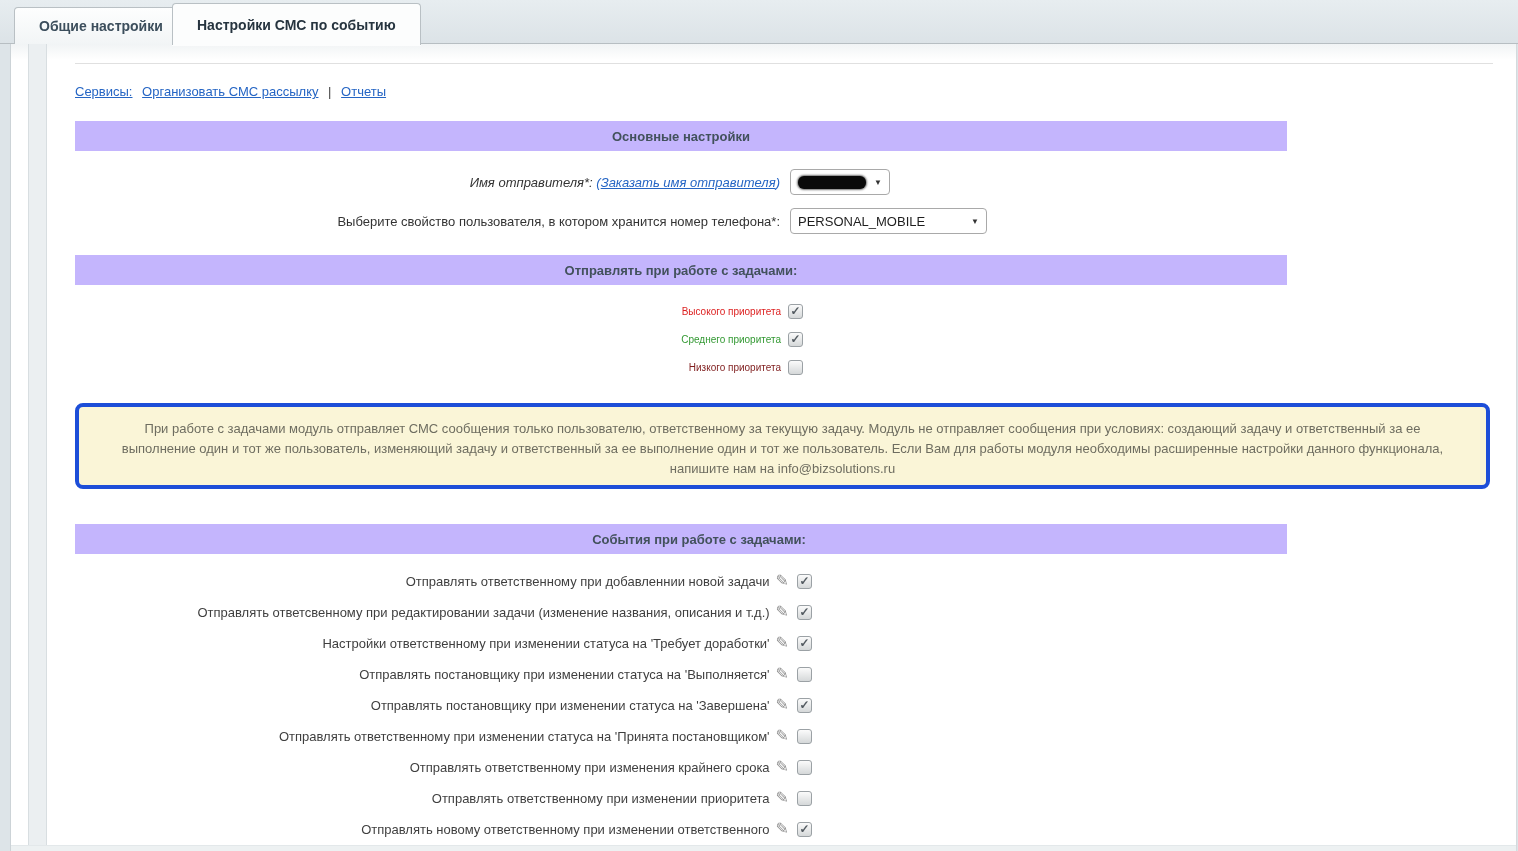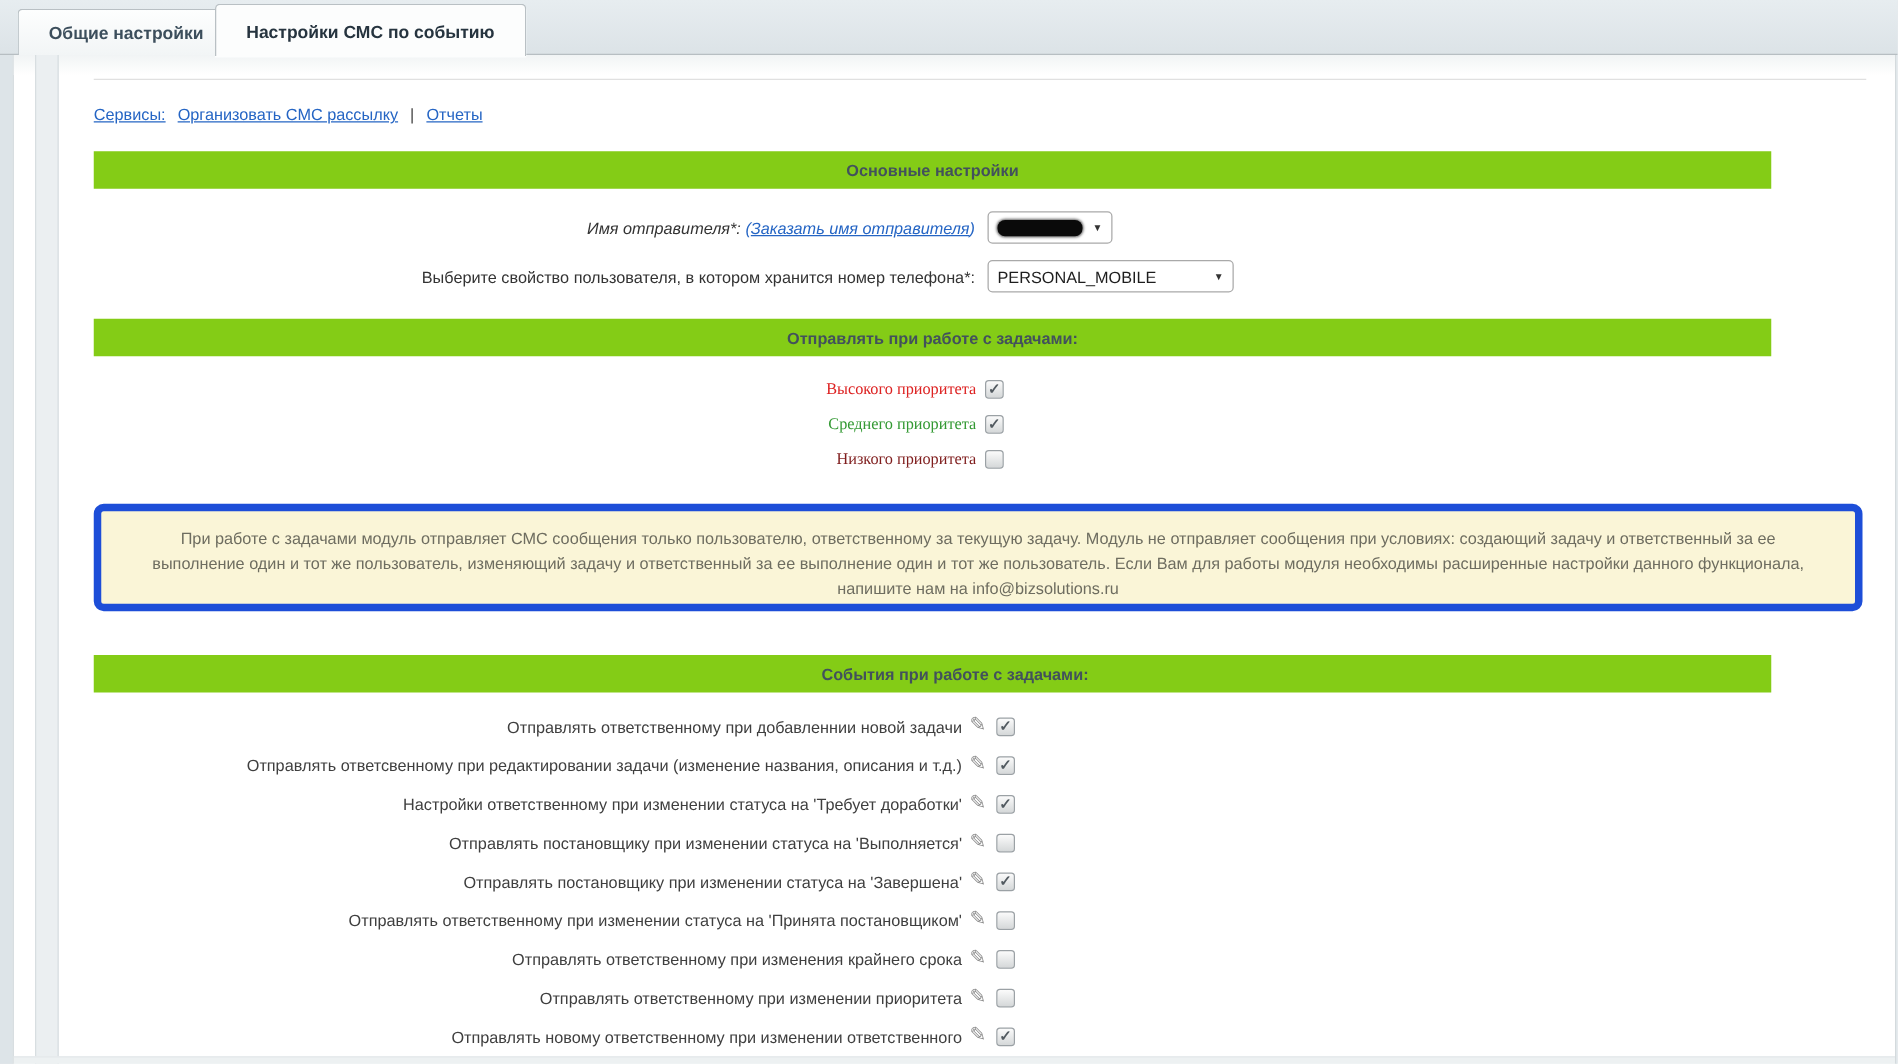--- a/index.html
+++ b/index.html
@@ -29,22 +29,22 @@
     background:#edf1f2; border-top:1px solid #e3e8ea; }
 
   
   .main { position:absolute; left:75px; top:0; width:1418px; height:851px; font-size:13px; color:#3a3a3a; }
   .divider { position:absolute; left:0; top:63px; width:1418px; border-top:1px solid #e0e0e0; }
 
   .services { position:absolute; left:0; top:84px; font-size:13px; }
   .services a { color:#2565c4; text-decoration:underline; cursor:pointer; margin-right:6px; }
   .services .sep { color:#444; margin-right:6px; }
 
-  .hdr { position:absolute; left:0; width:1342px; height:30px;
-    background:#84cc16; display:flex; align-items:center; justify-content:center;
+  .hdr { position:absolute; left:0; width:1212px; height:30px;
+    background:#c4b5fd; display:flex; align-items:center; justify-content:center;
     font-weight:bold; color:#42515c; font-size:13px; }
   .hdr1 { top:121px; } .hdr2 { top:255px; } .hdr3 { top:524px;padding-left:36px; }
 
   
   .form-row { position:absolute; left:0; width:1000px; height:28px; display:flex; align-items:center; }
   .form-row .flabel { width:705px; text-align:right; color:#333; }
   .form-row .flabel a { color:#2565c4; text-decoration:underline; cursor:pointer; }
   .form-row .flabel .paren { color:#2565c4; }
   .row-sender { top:168px;font-style:italic; } .row-phone { top:207px; }
 
@@ -60,29 +60,29 @@
   
   .checkbox { width:15px; height:15px; border:1px solid #9ba1a5; border-radius:3px;
     background:linear-gradient(#fbfbfb,#d5d8d9); display:flex; align-items:center;
     justify-content:center; cursor:pointer; flex:0 0 auto; }
   .checkbox .check { display:none; font-size:12px; font-weight:bold; color:#525a60; line-height:13px; }
   .checkbox[data-checked="true"] .check { display:block; }
 
   
   .prio-row { position:absolute; left:0; width:728px; height:18px;
     display:flex; align-items:center; }
-  .prio-row .plabel { flex:1; text-align:right; font-size:13px;font-family:Liberation Serif, serif; }
+  .prio-row .plabel { flex:1; text-align:right; font-size:10px; }
   .prio-row .checkbox { margin-left:7px; }
   .prio-high .plabel { color:#dd2222; }
   .prio-mid  .plabel { color:#339933; }
   .prio-low  .plabel { color:#7f1d1d; }
 
   
   .notice { position:absolute; left:0; top:403px; width:1415px; height:86px;
-    background:#faf5d7; border:6px solid #1d4ed8; border-radius:8px;
+    background:#faf5d7; border:4px solid #1d4ed8; border-radius:8px;
     padding:12px 30px; text-align:center; color:#6e6d60; font-size:13px; line-height:20px; }
 
   
   .event-row { position:absolute; left:0; width:737px; height:20px;
     display:flex; align-items:center; }
   .event-row .elabel { flex:1; text-align:right; color:#3f3f3f; font-size:13px; }
   .event-row .pencil { margin-left:6px; color:#8f8f8f; font-size:16px; line-height:16px; cursor:pointer; }
   .event-row .checkbox { margin-left:8px; }
 </style>
 </head>

